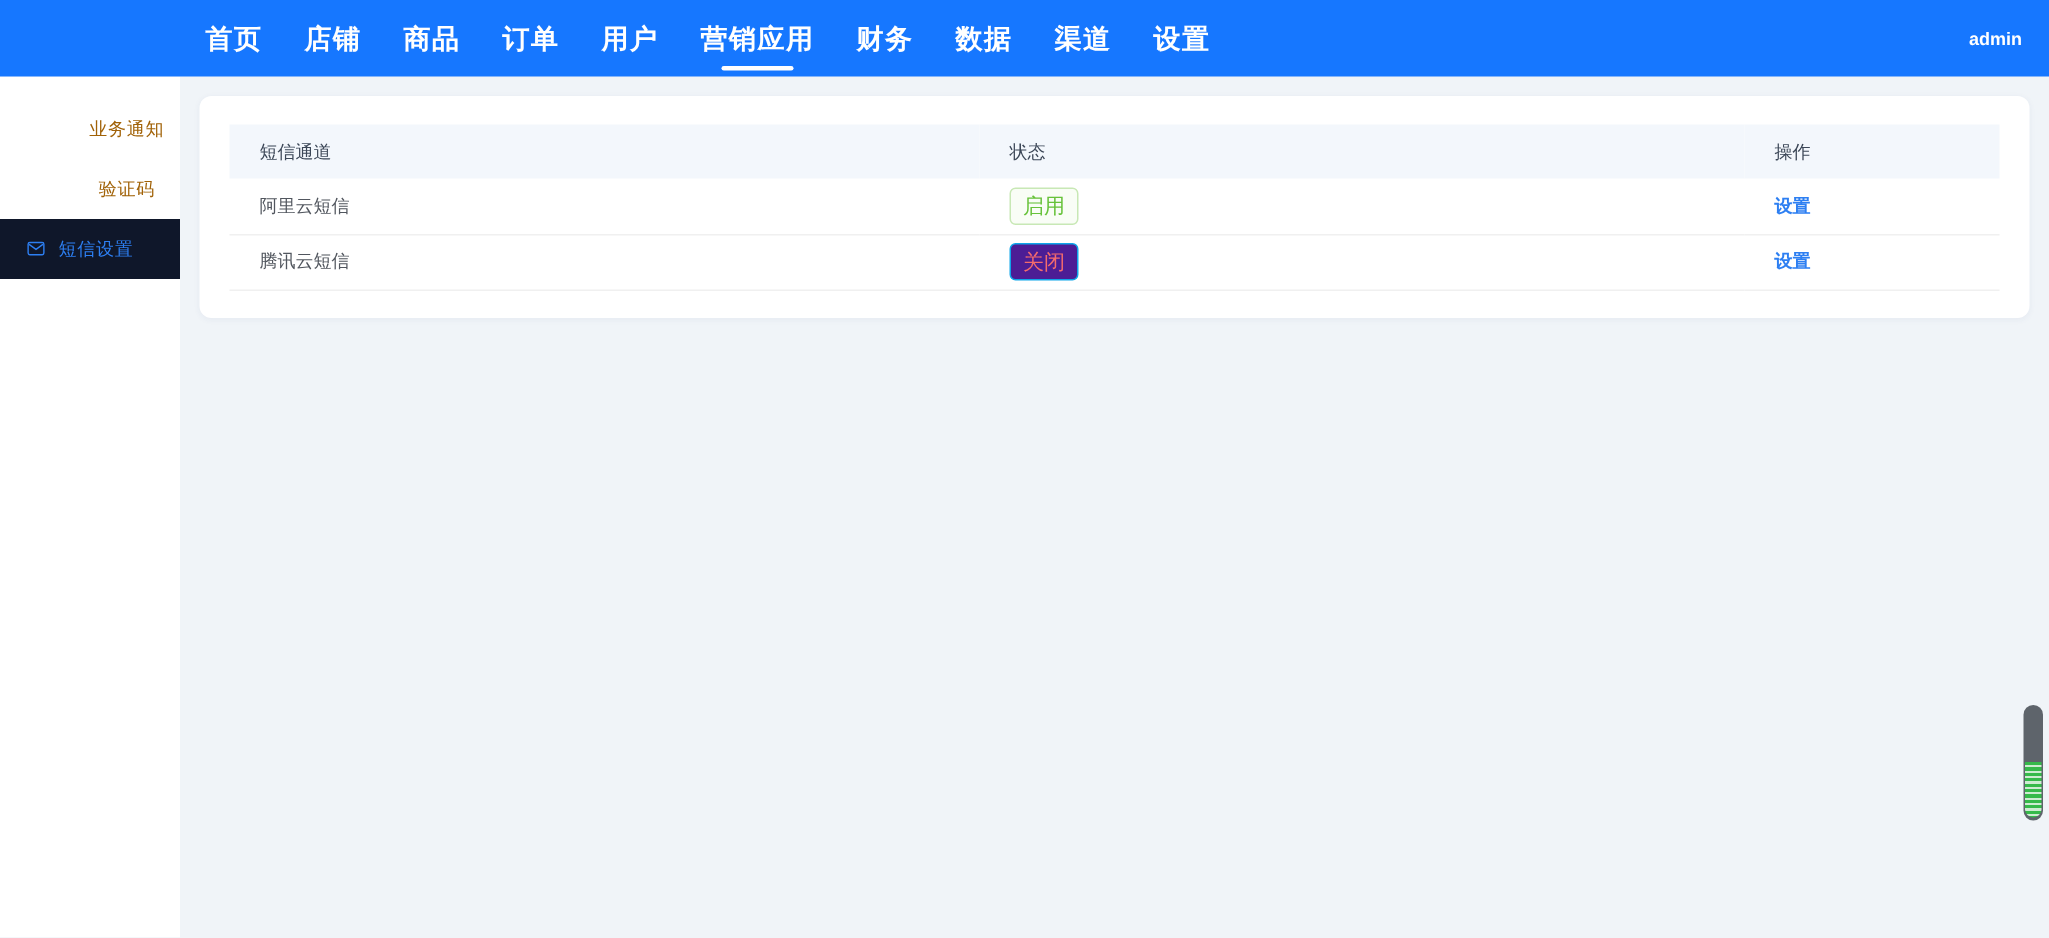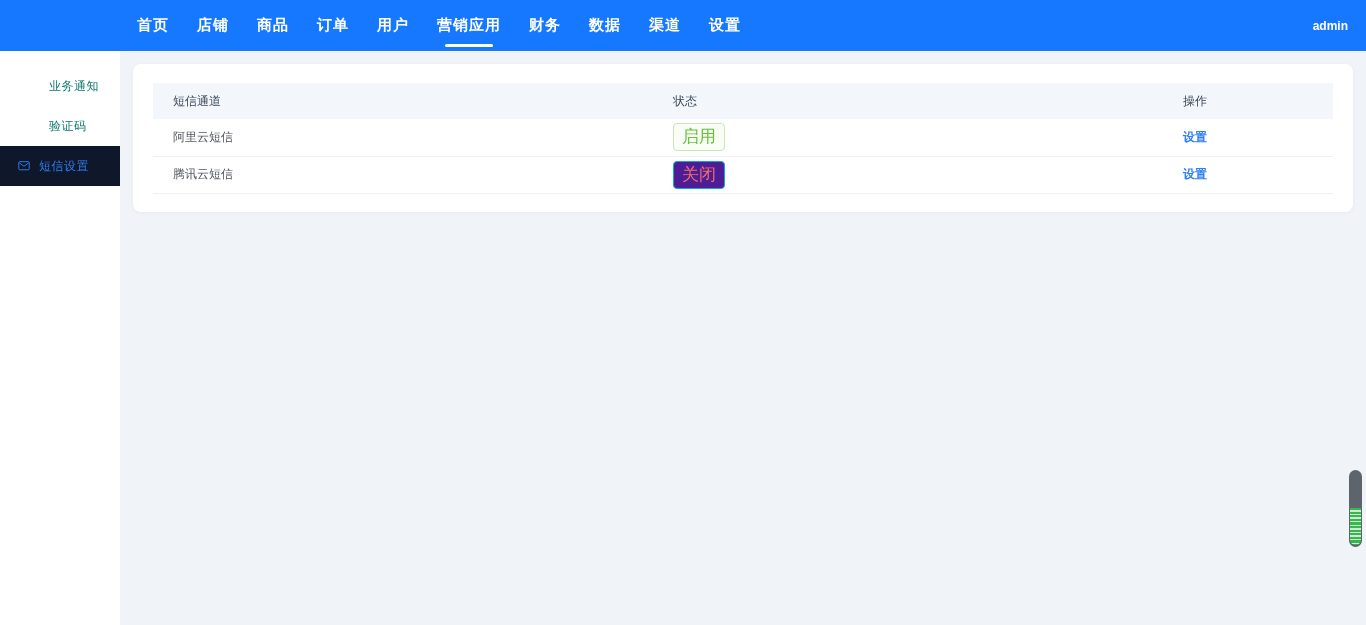--- a/index.html
+++ b/index.html
@@ -21,21 +21,21 @@
     z-index: 10;
   }
   .nav-menu {
     display: flex; align-items: stretch; height: 100%;
     margin-left: 123px;
   }
   .nav-item {
     position: relative;
     display: flex; align-items: center;
     padding: 0 14px;
-    color: #ffffff; font-size: 15px; font-weight: 600;
+    color: #ffffff; font-size: 18px; font-weight: 600;
     letter-spacing: 1px;
     cursor: pointer; white-space: nowrap;
   }
   .nav-item.active::after {
     content: "";
     position: absolute; left: 50%; transform: translateX(-50%);
     bottom: 4px; width: 48px; height: 3px;
     background: #ffffff; border-radius: 1.5px;
   }
   .nav-user {
@@ -58,21 +58,21 @@
     display: flex; align-items: center;
     font-size: 12px; color: #434a54;
     cursor: pointer; white-space: nowrap;
   }
   .side-item .ico {
     margin-left: 17px; margin-right: 8px;
     display: flex; align-items: center;
     color: #5d6673;
   }
   .side-item .lbl { letter-spacing: 0.5px; }
-  .side-item.sub { padding-left: 49px; color: #0f766e; }
+  .side-item.sub { padding-left: 49px; color: #a16207; justify-content: center; }
   .side-item.active { background: #0f172a; color: #2d7ff2; }
   .side-item.active .ico { color: #2d7ff2; }
   .chevron { position: absolute; right: 15px; top: 15px; display: flex; }
 
   
   .main {
     position: absolute; left: 120px; top: 51px;
     width: 1362px; height: 574px;
     background: #f0f4f8;
   }
@@ -104,21 +104,21 @@
   .sms-table td {
     height: 37px;
     padding: 0 0 0 20px;
     border-bottom: 1px solid #f0f0f0;
     color: #51565e;
   }
   .badge {
     display: inline-block;
     padding: 4px 8px 5px;
     border-radius: 4px;
-    font-size: 17px; line-height: 1;
+    font-size: 14px; line-height: 1;
   }
   .badge--on {
     color: #67c23a;
     border: 1px solid #c8e8b5;
     background: #f9fdf6;
   }
   .badge--off {
     color: #f56c6c;
     border: 1px solid #0ea5e9;
     background: #4c1d95;

